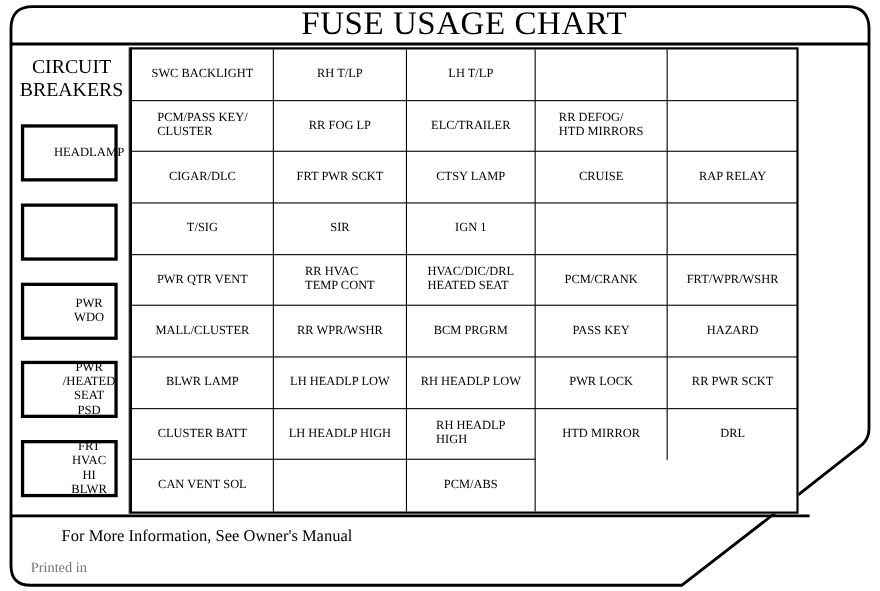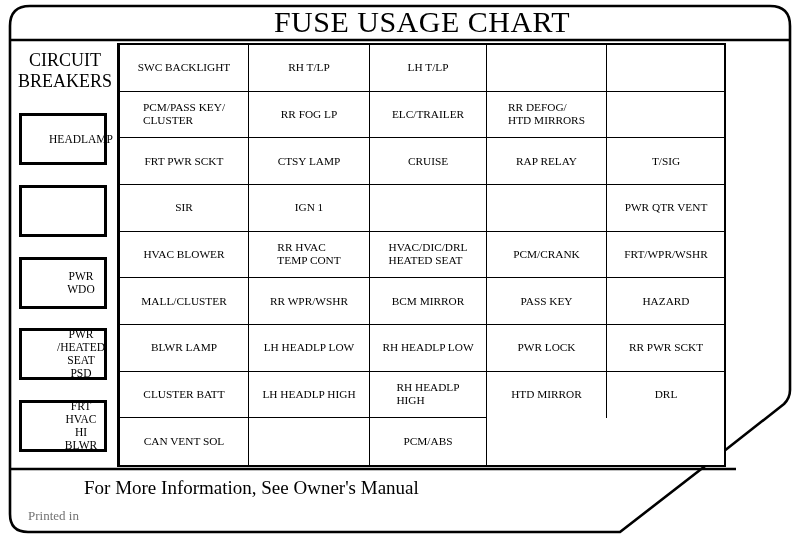--- a/index.html
+++ b/index.html
@@ -132,24 +132,24 @@
   .footer-band {
     position: absolute;
     left: 12px;
     top: 470px;
     width: 770px;
     height: 36px;
     display: flex;
     align-items: center;
   }
   .footer-text {
-    font-size: 19px;
+    font-size: 15px;
     color: #000;
     white-space: nowrap;
-    margin-left: 72px;
+    margin-left: 44px;
   }
   .printed-in {
     position: absolute;
     left: 28px;
     top: 508px;
     font-size: 13px;
     color: #737373;
     white-space: nowrap;
   }
 </style>
@@ -207,38 +207,38 @@
       <div class="cell">SWC BACKLIGHT</div>
       <div class="cell">RH T/LP</div>
       <div class="cell">LH T/LP</div>
       <div class="cell"></div>
       <div class="cell"></div>
       <div class="cell">PCM/PASS KEY/<br>CLUSTER</div>
       <div class="cell">RR FOG LP</div>
       <div class="cell">ELC/TRAILER</div>
       <div class="cell">RR DEFOG/<br>HTD MIRRORS</div>
       <div class="cell"></div>
+      <div class="cell">CIGAR/DLC</div>
       <div class="cell">FRT PWR SCKT</div>
       <div class="cell">CTSY LAMP</div>
       <div class="cell">CRUISE</div>
       <div class="cell">RAP RELAY</div>
       <div class="cell">T/SIG</div>
       <div class="cell">SIR</div>
       <div class="cell">IGN 1</div>
       <div class="cell"></div>
       <div class="cell"></div>
       <div class="cell">PWR QTR VENT</div>
-      <div class="cell">HVAC BLOWER</div>
       <div class="cell">RR HVAC<br>TEMP CONT</div>
       <div class="cell">HVAC/DIC/DRL<br>HEATED SEAT</div>
       <div class="cell">PCM/CRANK</div>
       <div class="cell">FRT/WPR/WSHR</div>
       <div class="cell">MALL/CLUSTER</div>
       <div class="cell">RR WPR/WSHR</div>
-      <div class="cell">BCM MIRROR</div>
+      <div class="cell">BCM PRGRM</div>
       <div class="cell">PASS KEY</div>
       <div class="cell">HAZARD</div>
       <div class="cell">BLWR LAMP</div>
       <div class="cell">LH HEADLP LOW</div>
       <div class="cell">RH HEADLP LOW</div>
       <div class="cell">PWR LOCK</div>
       <div class="cell">RR PWR SCKT</div>
       <div class="cell">CLUSTER BATT</div>
       <div class="cell">LH HEADLP HIGH</div>
       <div class="cell">RH HEADLP<br>HIGH</div>

